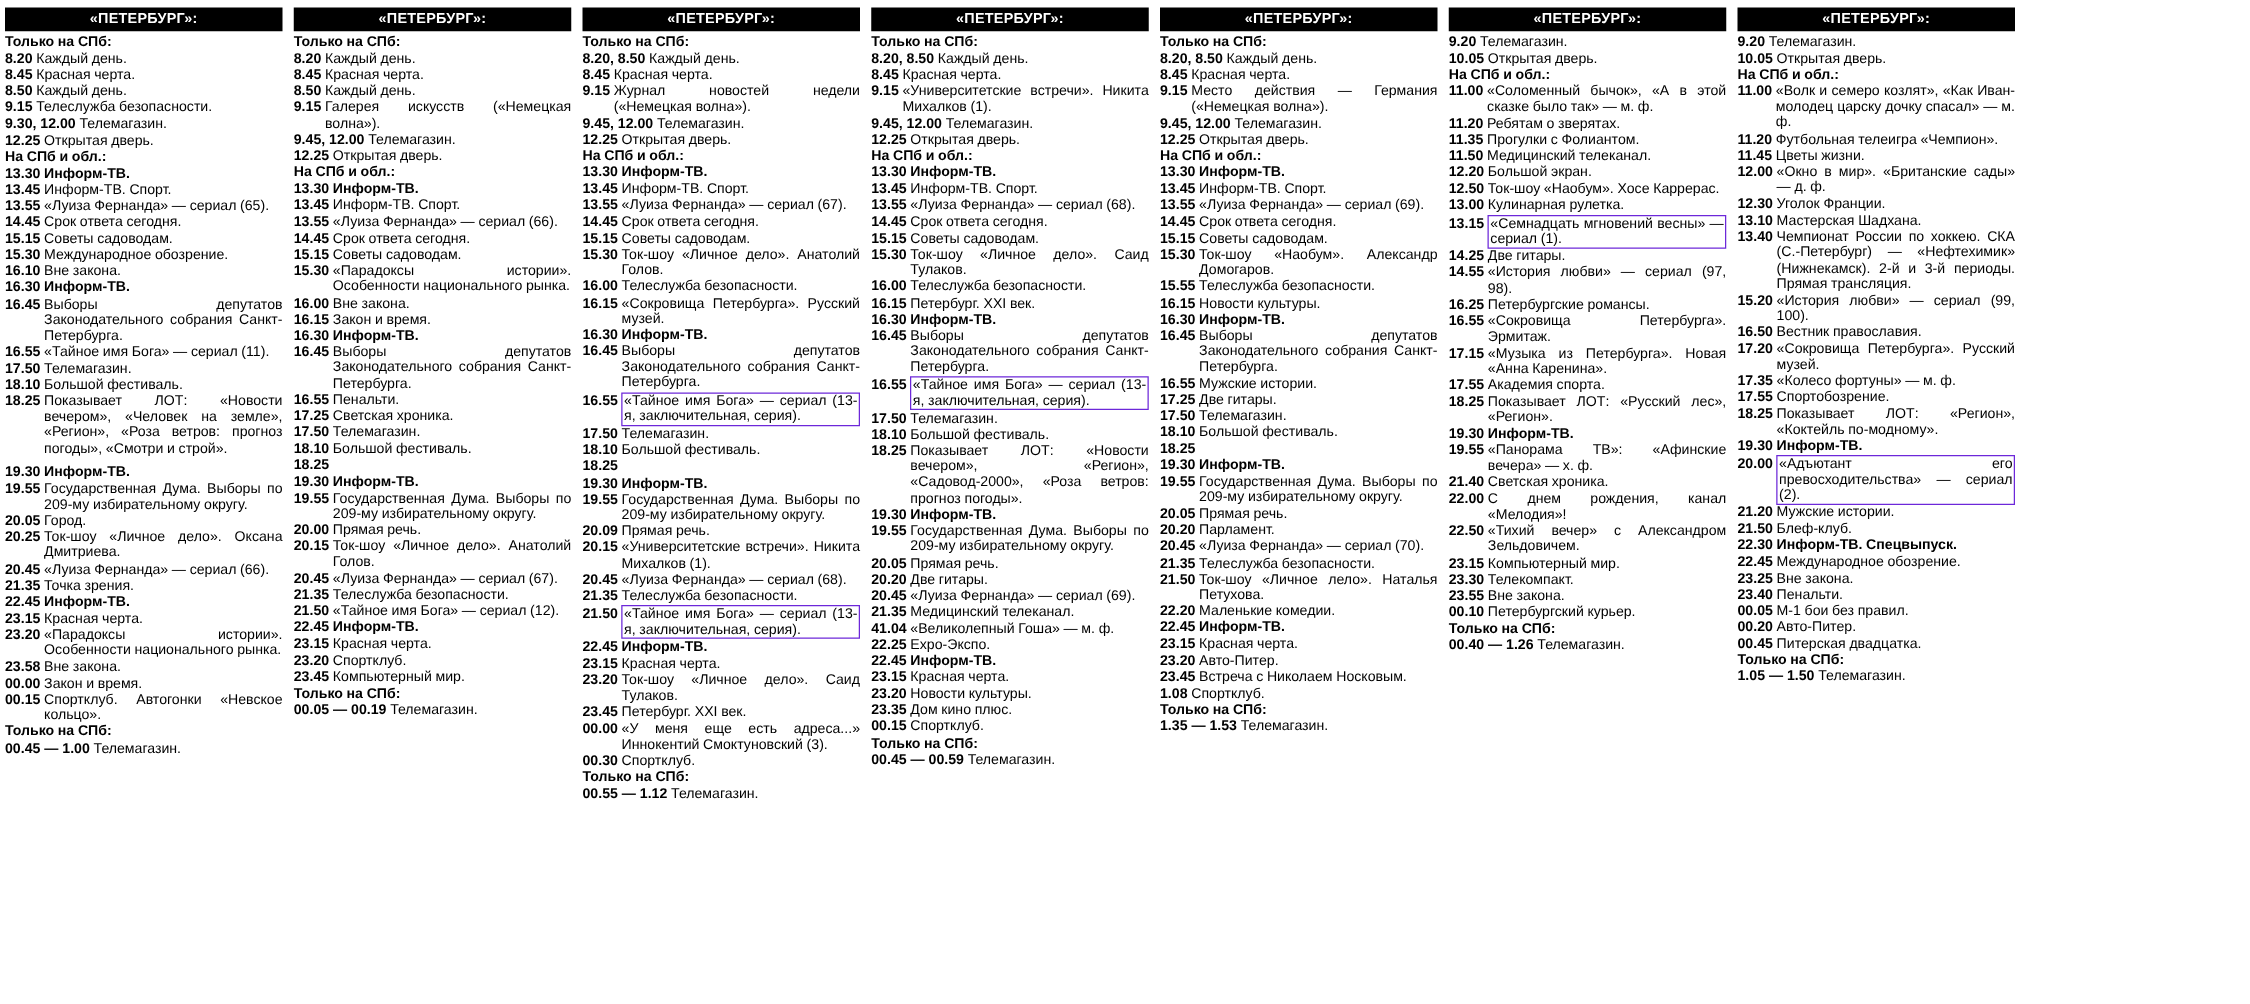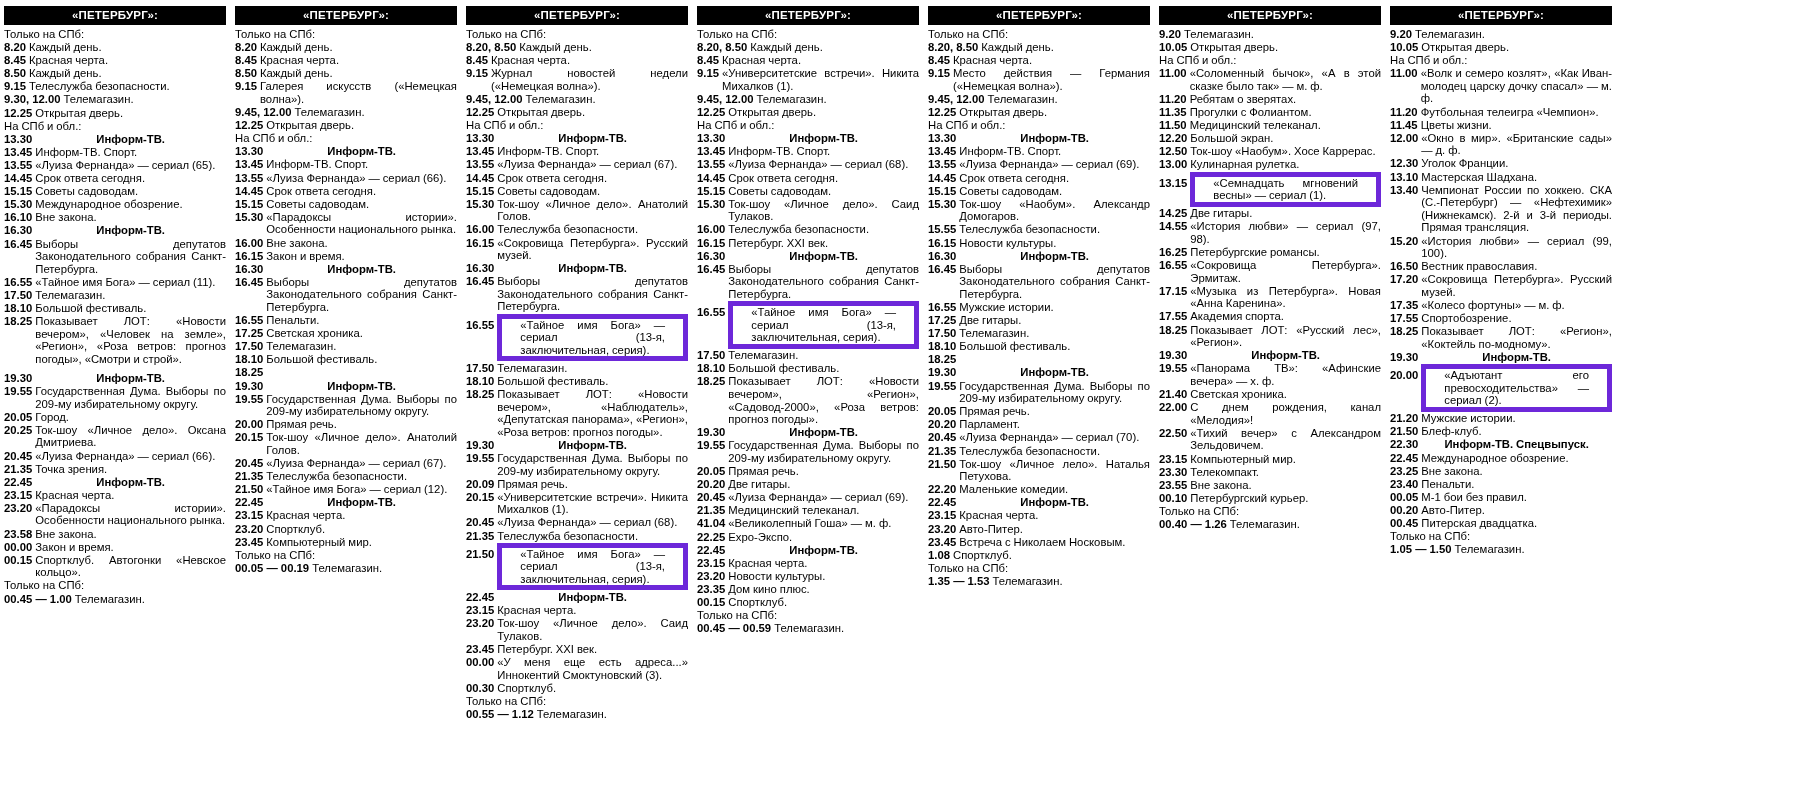--- a/index.html
+++ b/index.html
@@ -51,26 +51,26 @@
     padding-right: 3px;
   }
   .x {
     flex: 1 1 auto;
     text-align: justify;
     word-spacing: -0.2px;
     hyphens: manual;
   }
   
   .row.full .x {
-    font-weight: normal;
+    font-weight: bold;
   }
-  .row.boldall .t, .row.boldall .x { font-weight: bold; text-align: center; }
+  .row.boldall .t, .row.boldall .x { font-weight: bold; }
   .row.boxed .x {
-    border: 5px solid #6d28d9;
-    padding: 0 18px;
+    border: 1px solid #6d28d9;
+    padding: 0 1px;
     display: block;
   }
   .spacer { height: 6px; }
 </style>
 </head>
 <body>
 
 <div class="page" id="page">
     <div class="col">
       <div class="col-head">«ПЕТЕРБУРГ»:</div>
@@ -431,21 +431,20 @@
       <div class="row">
         <span class="t">17.50</span>
         <span class="x">Телемагазин.</span>
       </div>
       <div class="row">
         <span class="t">18.10</span>
         <span class="x">Большой фестиваль.</span>
       </div>
       <div class="row">
         <span class="t">18.25</span>
-        <span class="x">Показывает ЛОТ: «Новости вечером», «Наблюдатель», «Депутатская панорама», «Регион», «Роза ветров: прогноз погоды».</span>
       </div>
       <div class="row boldall">
         <span class="t">19.30</span>
         <span class="x">Информ-ТВ.</span>
       </div>
       <div class="row">
         <span class="t">19.55</span>
         <span class="x">Государственная Дума. Выборы по 209-му избирательному округу.</span>
       </div>
       <div class="row">

